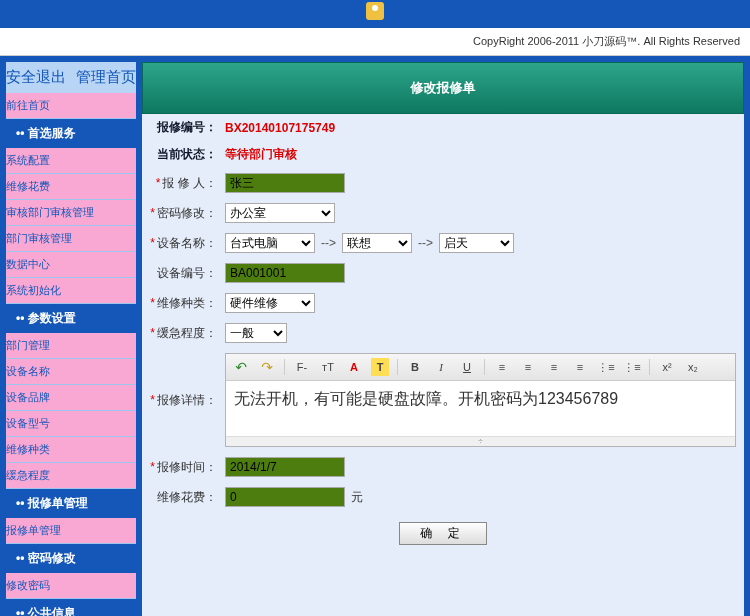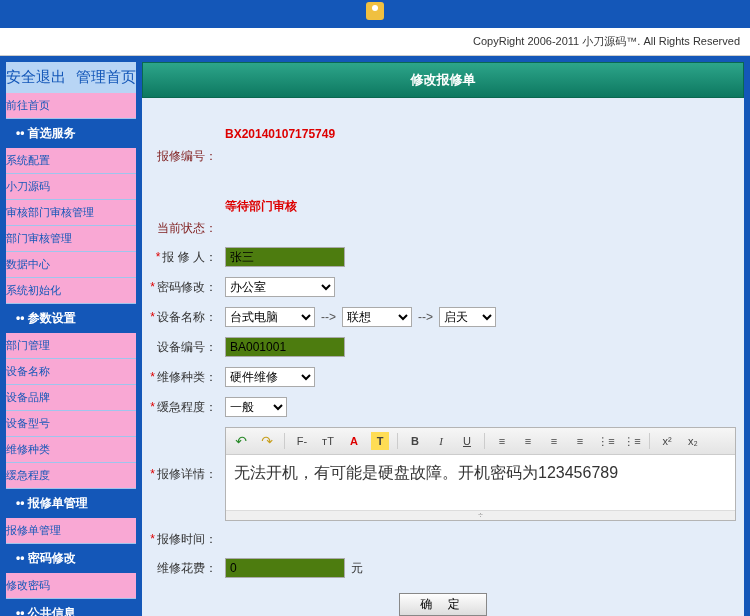--- a/index.html
+++ b/index.html
@@ -10,25 +10,25 @@
 .copyright-bar { background: #fff; color: #333; text-align: right; padding: 6px 10px; font-size: 11px; border-bottom: 1px solid #ccc; }
 .main-wrap { display: flex; padding: 6px; gap: 6px; min-height: 570px; }
 .sidebar { width: 130px; background: #4d95ef; }
 .nav-item { display: block; color: #1457b8; padding: 5px 0; font-size: 11px; cursor: pointer; background: #f9a8d4; border-bottom: 1px solid #9ec5ed; }
 .nav-header { background: #1457b8; color: #fff; padding: 6px 10px; font-size: 12px; font-weight: bold; cursor: pointer; }
 .nav-header::before { content: "•• "; }
 .nav-top-links { text-align: center; padding: 6px 0; background: #b8d5f5; color: #1457b8; }
 .nav-top-links span { cursor: pointer; font-size: 15px; }
 .content { flex: 1; background: #e4edf9; padding: 0; }
 .content-inner { padding: 0 8px 8px 8px; }
-.panel-title { background: #108a6f; background: linear-gradient(#2da58a, #0d7860); color: #fff; text-align: center; padding: 8px 0; font-size: 13px; font-weight: bold; border: 1px solid #0a6850; }
+.panel-title { background: #108a6f; background: linear-gradient(#2da58a, #0d7860); color: #fff; text-align: center; padding: 16px 0; font-size: 13px; font-weight: bold; border: 1px solid #0a6850; }
 .form-area { background: #e4edf9; }
 .form-row { display: flex; align-items: center; padding: 5px 0; }
 .form-label { width: 75px; text-align: right; padding-right: 8px; color: #333; }
-.form-label.red { color: #7f1d1d; font-weight: normal; margin-top: 45px; }
+.form-label.red { color: #0f172a; font-weight: bold; }
 .red-star { color: #d00; margin-right: 2px; }
 .form-value.red { color: #d00; font-weight: bold; }
 input[type=text] { border: 1px solid #aaa; padding: 2px 4px; font-size: 12px; height: 20px; background: #4d7c0f; }
 select { border: 1px solid #aaa; font-size: 12px; height: 20px; background: #fff; }
 .arrow { margin: 0 6px; color: #555; }
 .editor-wrap { flex: 1; border: 1px solid #b4b4b4; background: #fff; }
 .editor-toolbar { background: linear-gradient(#f6f6f6, #e4e4e4); border-bottom: 1px solid #ccc; padding: 4px 6px; display: flex; gap: 8px; align-items: center; }
 .tb-btn { display: inline-flex; align-items: center; justify-content: center; width: 18px; height: 18px; font-size: 11px; cursor: pointer; color: #444; }
 .tb-btn.undo { color: #2a8a2a; font-size: 14px; }
 .tb-btn.redo { color: #c8a020; font-size: 14px; }
@@ -55,21 +55,21 @@
 <div class="main-wrap">
   <div class="sidebar">
     <div class="nav-top-links">
       <span>安全退出</span>&nbsp;&nbsp;
       <span>管理首页</span>
     </div>
     <div class="nav-item">前往首页</div>
     <div id="nav-sections">
         <div class="nav-header">首选服务</div>
         <div class="nav-item">系统配置</div>
-        <div class="nav-item">小刀源码</div>
+        <div class="nav-item">维修花费</div>
         <div class="nav-item">审核部门审核管理</div>
         <div class="nav-item">部门审核管理</div>
         <div class="nav-item">数据中心</div>
         <div class="nav-item">系统初始化</div>
         <div class="nav-header">参数设置</div>
         <div class="nav-item">部门管理</div>
         <div class="nav-item">设备名称</div>
         <div class="nav-item">设备品牌</div>
         <div class="nav-item">设备型号</div>
         <div class="nav-item">维修种类</div>
@@ -100,21 +100,21 @@
       <div class="form-row">
         <div class="form-label"><span class="red-star">*</span><span>密码修改：</span></div>
         <select style="width:110px"><option>办公室</option></select>
       </div>
       <div class="form-row">
         <div class="form-label"><span class="red-star">*</span><span>设备名称：</span></div>
         <select style="width:90px"><option>台式电脑</option></select>
         <span class="arrow">--&gt;</span>
         <select style="width:70px"><option>联想</option></select>
         <span class="arrow">--&gt;</span>
-        <select style="width:57px"><option>启天</option></select>
+        <select style="width:75px"><option>启天</option></select>
       </div>
       <div class="form-row">
         <div class="form-label">设备编号：</div>
         <input type="text" style="width: 120px;" value="BA001001">
       </div>
       <div class="form-row">
         <div class="form-label"><span class="red-star">*</span><span>维修种类：</span></div>
         <select style="width:90px"><option>硬件维修</option></select>
       </div>
       <div class="form-row">
@@ -146,20 +146,21 @@
             <span class="tb-sep"></span>
             <span class="tb-btn">x²</span>
             <span class="tb-btn">x₂</span>
           </div>
           <div class="editor-content">无法开机，有可能是硬盘故障。开机密码为123456789</div>
           <div class="editor-resize">÷</div>
         </div>
       </div>
       <div class="form-row">
         <div class="form-label"><span class="red-star">*</span><span>报修时间：</span></div>
+        <input type="text" style="width: 120px;" value="2014/1/7">
       </div>
       <div class="form-row">
         <div class="form-label">维修花费：</div>
         <input type="text" style="width: 120px;" value="0">
         <span class="unit">元</span>
       </div>
       <div class="submit-row">
         <button class="submit-btn">确  定</button>
       </div>
     </div>

